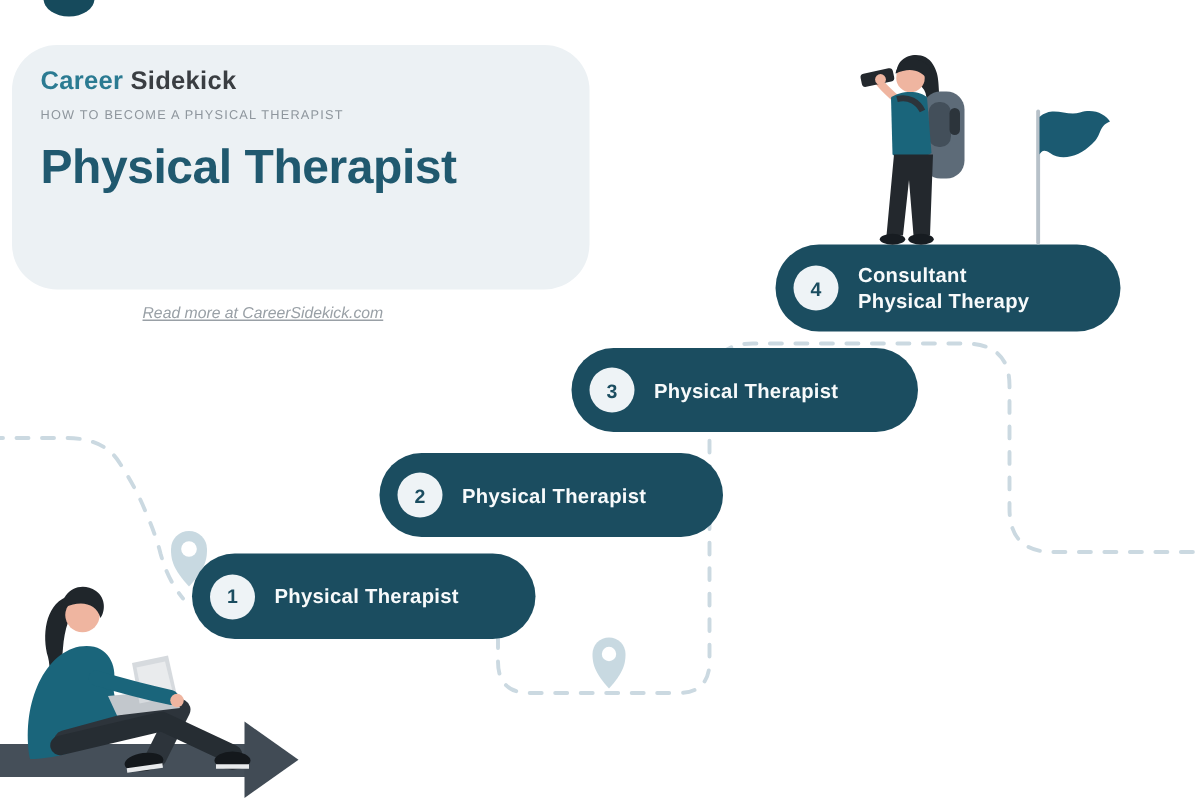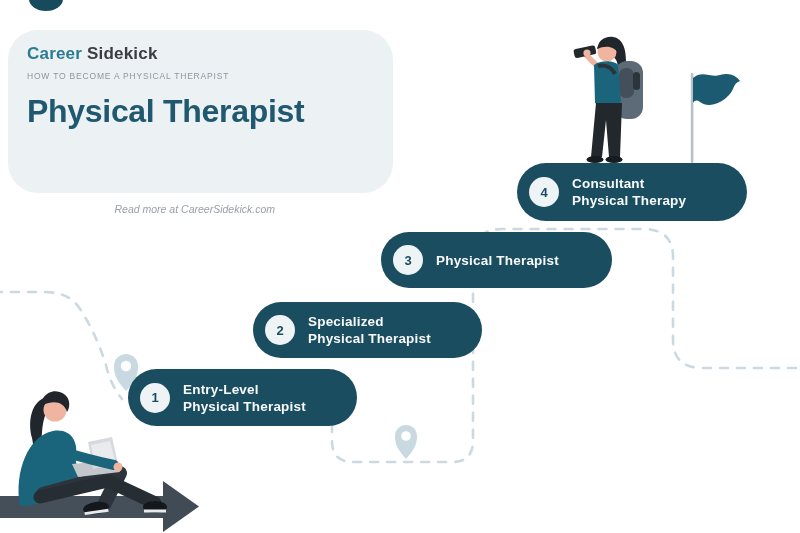--- a/index.html
+++ b/index.html
@@ -15,22 +15,22 @@
   .header-card{position:absolute;left:8px;top:30px;width:385px;height:163px;
                background:var(--card-bg,#ecf1f4);border-radius:30px;}
   .logo{position:absolute;left:19px;top:14px;font-size:17px;font-weight:bold;letter-spacing:.2px;}
   .logo .career{color:var(--logo-teal,#2b7b92);}
   .logo .sidekick{color:var(--logo-dark,#3a3e42);}
   .tagline{position:absolute;left:19px;top:41px;font-size:8.5px;font-weight:normal;
            letter-spacing:.8px;color:var(--muted-text,#8e969d);}
   .title{position:absolute;left:19px;top:64px;font-size:32px;line-height:34px;font-weight:800;
          color:var(--title,#20596f);letter-spacing:-.3px;}
 
-  .readmore{position:absolute;left:95px;top:203px;width:180px;text-align:right;
-            font-size:10.5px;font-style:italic;color:#99a0a6;}
+  .readmore{position:absolute;left:95px;top:203px;width:180px;text-align:left;
+            font-size:10.5px;font-style:italic;color:#99a0a6;text-decoration:underline;}
 
   .pill{position:absolute;display:flex;align-items:center;gap:13px;padding-left:12px;
         box-sizing:border-box;background:var(--accent,#1b4d60);border-radius:30px;}
   .pill-num{flex:0 0 auto;width:30px;height:30px;border-radius:50%;background:var(--circle-bg,#eef3f6);
             color:var(--accent,#1b4d60);font-size:13px;font-weight:bold;display:flex;
             align-items:center;justify-content:center;}
   .pill-label{display:flex;flex-direction:column;font-size:13.5px;font-weight:bold;
               line-height:17px;color:var(--pill-text,#f7fafb);letter-spacing:.2px;}
   .pill1{left:128px;top:369px;width:229px;height:57px;}
   .pill2{left:253px;top:302px;width:229px;height:56px;}
@@ -77,28 +77,26 @@
     <div class="title">
       <div>Physical Therapist</div>
     </div>
   </div>
 
   <div class="readmore">Read more at CareerSidekick.com</div>
 
   <div class="pill pill1">
     <div class="pill-num">1</div>
     <div class="pill-label">
-      <span>Entry-Level</span>
       <span>Physical Therapist</span>
     </div>
   </div>
   <div class="pill pill2">
     <div class="pill-num">2</div>
     <div class="pill-label">
-      <span>Specialized</span>
       <span>Physical Therapist</span>
     </div>
   </div>
   <div class="pill pill3">
     <div class="pill-num">3</div>
     <div class="pill-label">
       <span>Physical Therapist</span>
     </div>
   </div>
   <div class="pill pill4">

